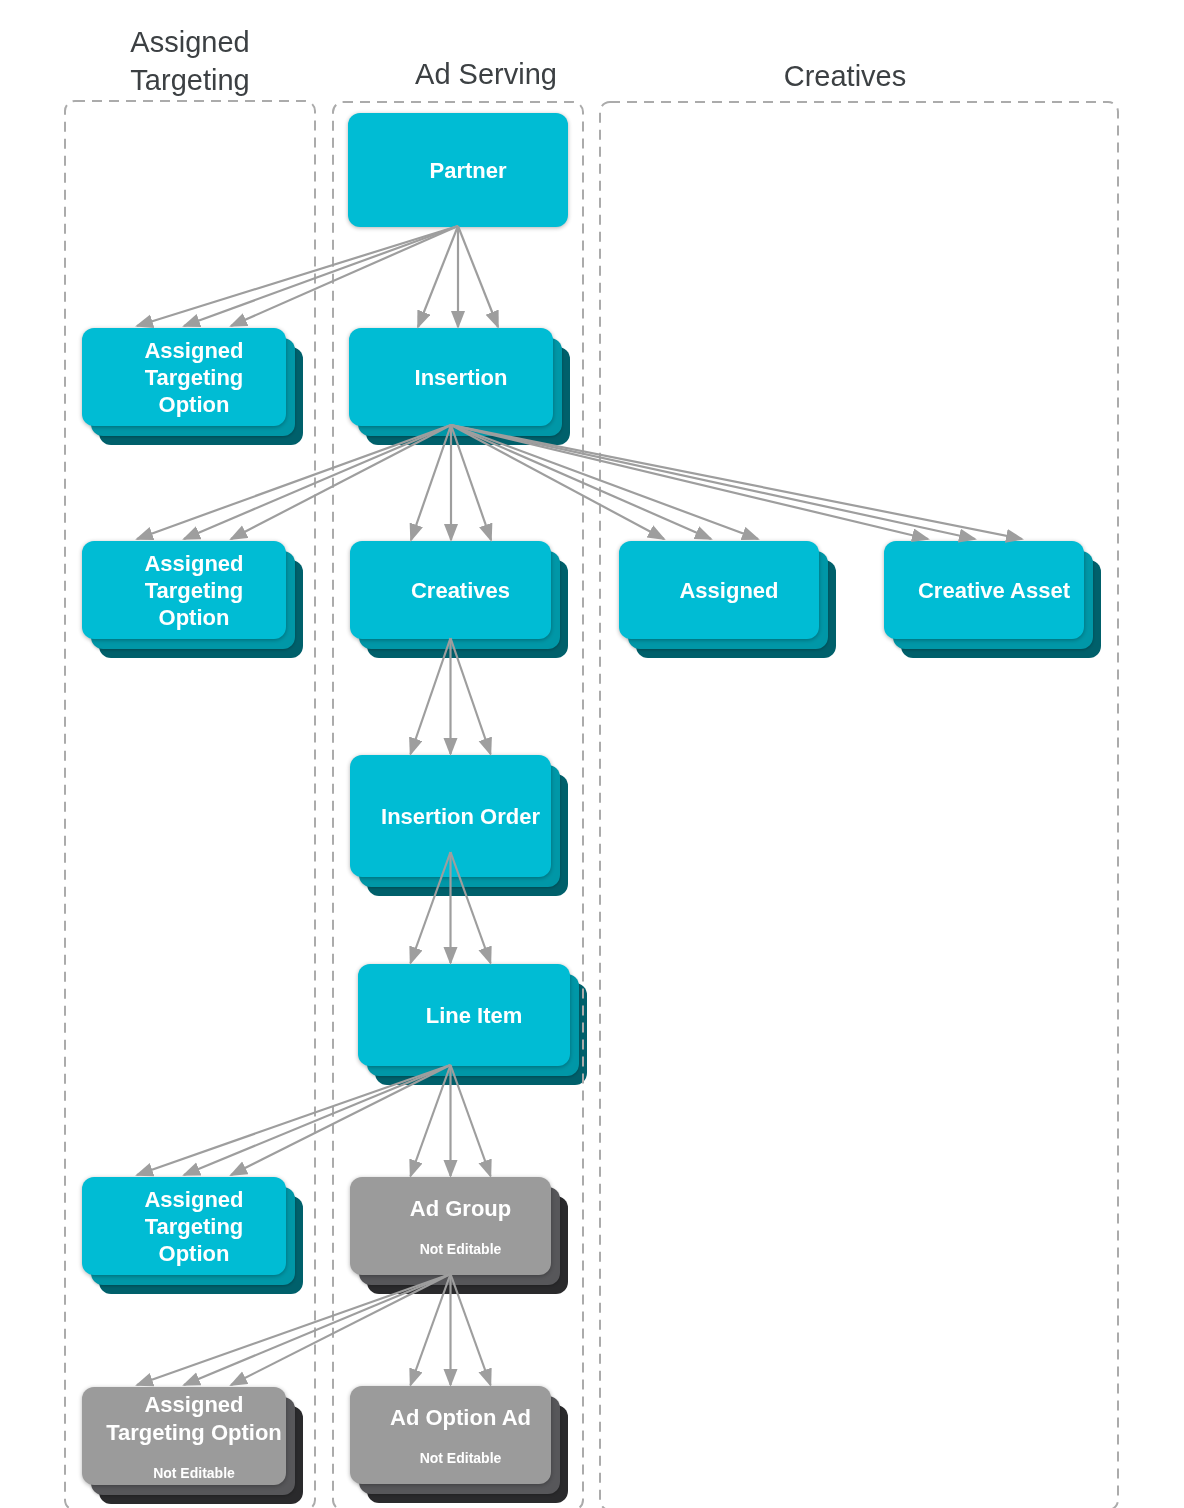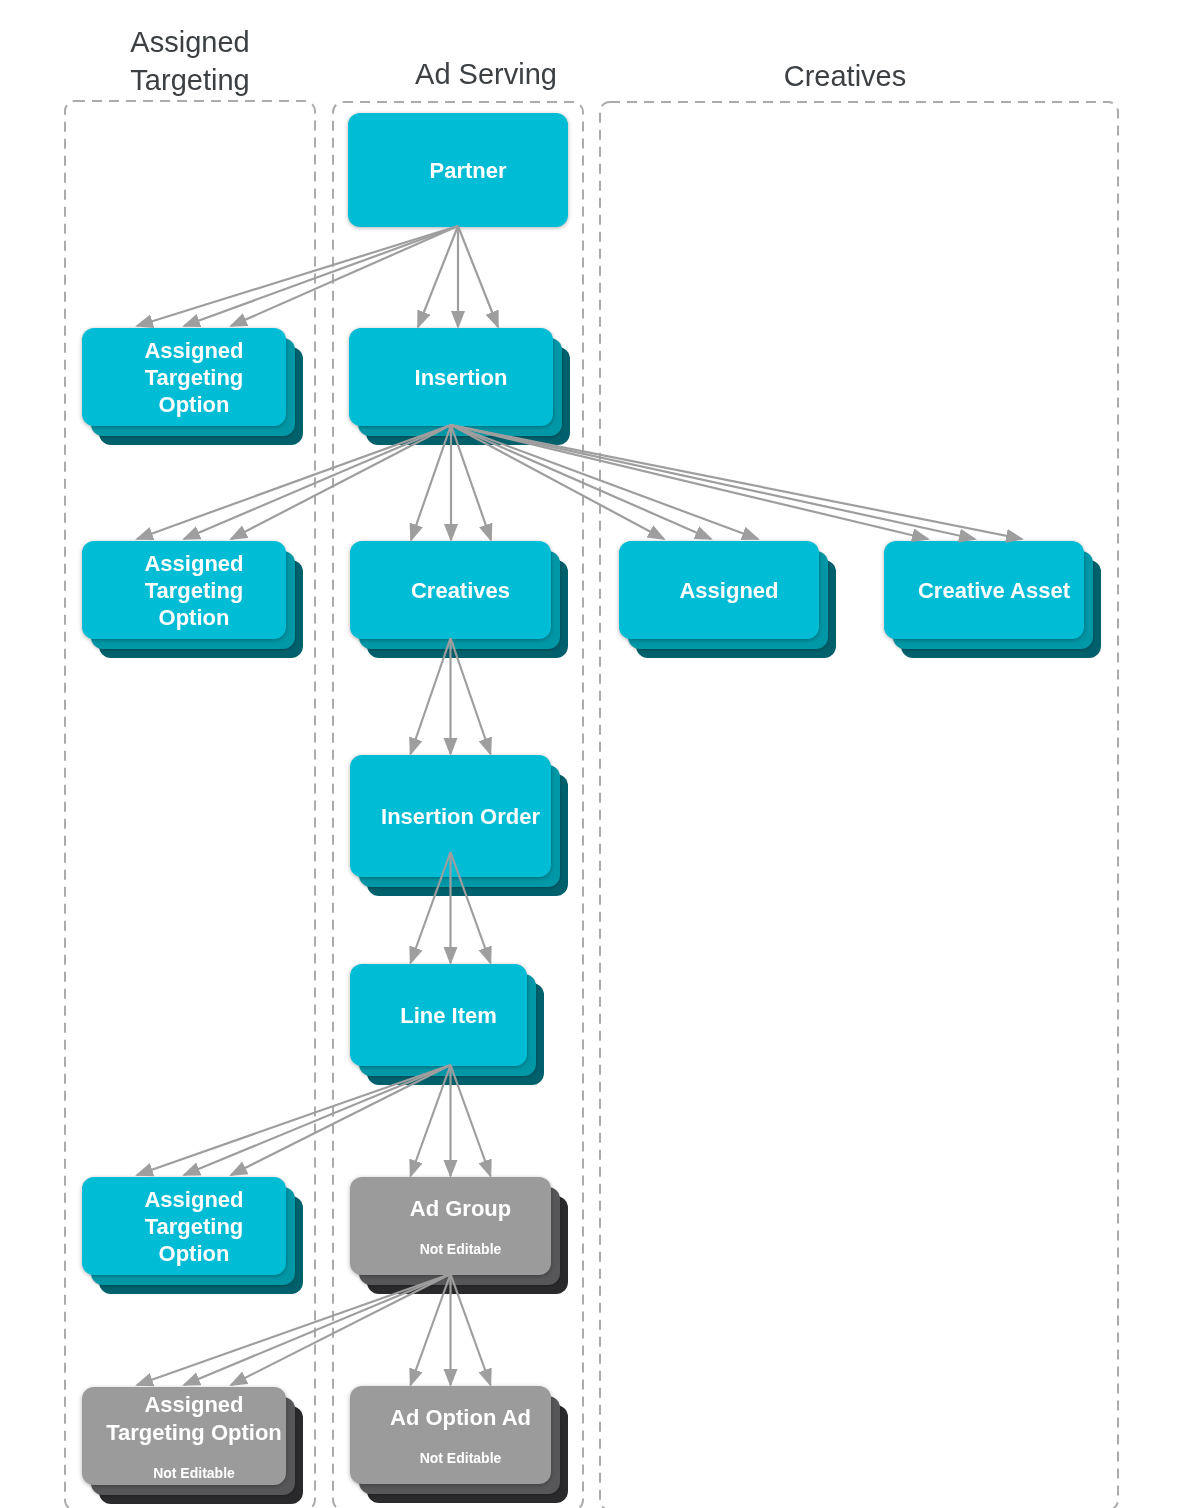--- a/index.html
+++ b/index.html
@@ -124,21 +124,21 @@
           <div class="node-label" style="color: rgb(255, 255, 255);">Creative Asset</div>
         </div>
       </div>
       <div class="node" style="left: 350px; top: 740px; width: 201px; height: 122px; --front: #00bcd4; --mid: #0097a7; --back: #00606b;">
         <div class="layer back"></div>
         <div class="layer mid"></div>
         <div class="layer front">
           <div class="node-label" style="color: rgb(255, 255, 255);">Insertion Order</div>
         </div>
       </div>
-      <div class="node" style="left: 350px; top: 949px; width: 177px; height: 102px; --front: #00bcd4; --mid: #0097a7; --back: #00606b;">
+      <div class="node" style="left: 358px; top: 949px; width: 212px; height: 102px; --front: #00bcd4; --mid: #0097a7; --back: #00606b;">
         <div class="layer back"></div>
         <div class="layer mid"></div>
         <div class="layer front">
           <div class="node-label" style="color: rgb(255, 255, 255);">Line Item</div>
         </div>
       </div>
       <div class="node" style="left: 82px; top: 1162px; width: 204px; height: 98px; --front: #00bcd4; --mid: #0097a7; --back: #00606b;">
         <div class="layer back"></div>
         <div class="layer mid"></div>
         <div class="layer front">

